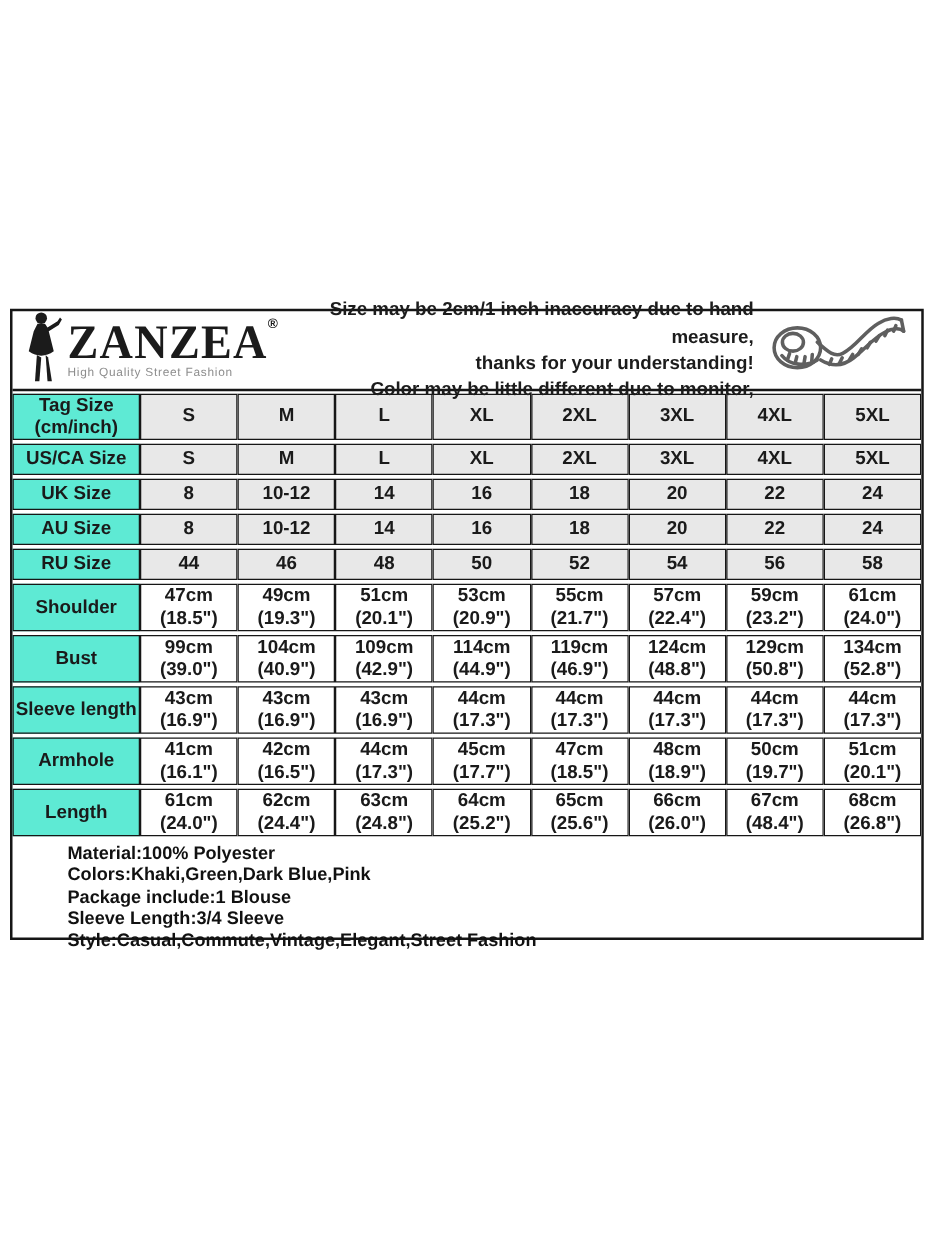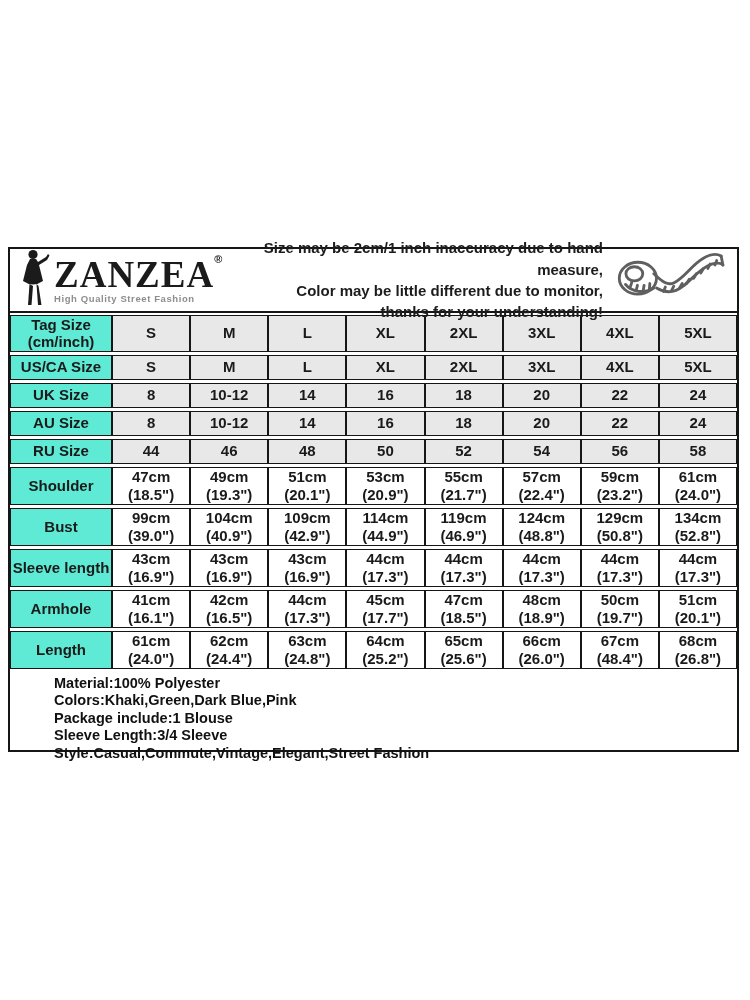--- a/index.html
+++ b/index.html
@@ -8,21 +8,21 @@
     position:absolute;left:8px;top:247px;width:731px;height:505px;
     border:2px solid #161616;box-sizing:border-box;background:#ffffff;
   }
   
   .hdr{display:flex;align-items:center;height:64px;border-bottom:2px solid #161616;box-sizing:border-box;padding:0 8px;}
   .logo{display:flex;align-items:center;width:218px;flex:0 0 auto;position:relative;}
   .logo-fig{flex:0 0 auto;margin-right:2px;}
   .logo-text{line-height:1;}
   .brand{font-family:"Liberation Serif",serif;font-weight:bold;font-size:37px;color:#1b1b1b;letter-spacing:1px;transform:scaleY(1.04);display:inline-block;}
   .reg{font-size:11px;font-weight:bold;color:#1b1b1b;vertical-align:top;position:relative;top:-2px;}
-  .tagline{font-size:9.5px;font-weight:bold;color:#8d8d8d;letter-spacing:0.6px;margin-top:1px;}
+  .tagline{font-size:9.5px;font-weight:normal;color:#8d8d8d;letter-spacing:0.6px;margin-top:1px;}
   .notice{flex:1 1 auto;text-align:right;font-weight:bold;font-size:15px;color:#1c1c1c;line-height:1.42;padding-right:4px;}
   .tape{flex:0 0 auto;width:122px;display:flex;justify-content:center;}
   
   table.size{width:100%;border-collapse:separate;border-spacing:0 3px;table-layout:fixed;margin-top:-1px;}
   table.size th,table.size td{
     border:1px solid #161616;text-align:center;vertical-align:middle;
     font-weight:bold;color:#1a1a1a;white-space:pre-line;padding:0;
   }
   table.size th.label{width:100px;background:#5eead4;font-size:15px;line-height:1.15;}
   table.size td{font-size:15px;line-height:1.2;background:#ffffff;}
@@ -50,22 +50,22 @@
         </svg>
       </span>
       <span class="logo-text">
         <span class="brand">ZANZEA</span><span class="reg">®</span>
         <div class="tagline">High Quality Street Fashion</div>
       </span>
     </div>
 
     <div class="notice">
         <div>Size may be 2cm/1 inch inaccuracy due to hand measure,</div>
+        <div>thanks for your understanding!</div>
         <div>Color may be little different due to monitor,</div>
-        <div>thanks for your understanding!</div>
       </div>
 
     <div class="tape">
       <svg width="118" height="62" viewBox="0 0 130 70" fill="none" stroke="#5f5f5f" stroke-width="3.2" stroke-linecap="round" stroke-linejoin="round">
         <ellipse cx="31" cy="33" rx="21" ry="18"></ellipse>
         <ellipse cx="27" cy="28" rx="9.5" ry="8"></ellipse>
         <path d="M17 40 A 21 16 0 0 0 49 44"></path>
         <path d="M22 44 l2 -6 M29 47 l1.5 -6 M37 47 l1 -6 M44 45 l0.5 -6"></path>
         <path d="M49 28 C 58 36 64 42 72 38 C 84 32 92 18 104 11 C 112 6 120 5 125 8"></path>
         <path d="M52 44 C 62 50 72 50 82 42 C 92 34 100 24 110 19 C 117 15 124 15 127 18"></path>

